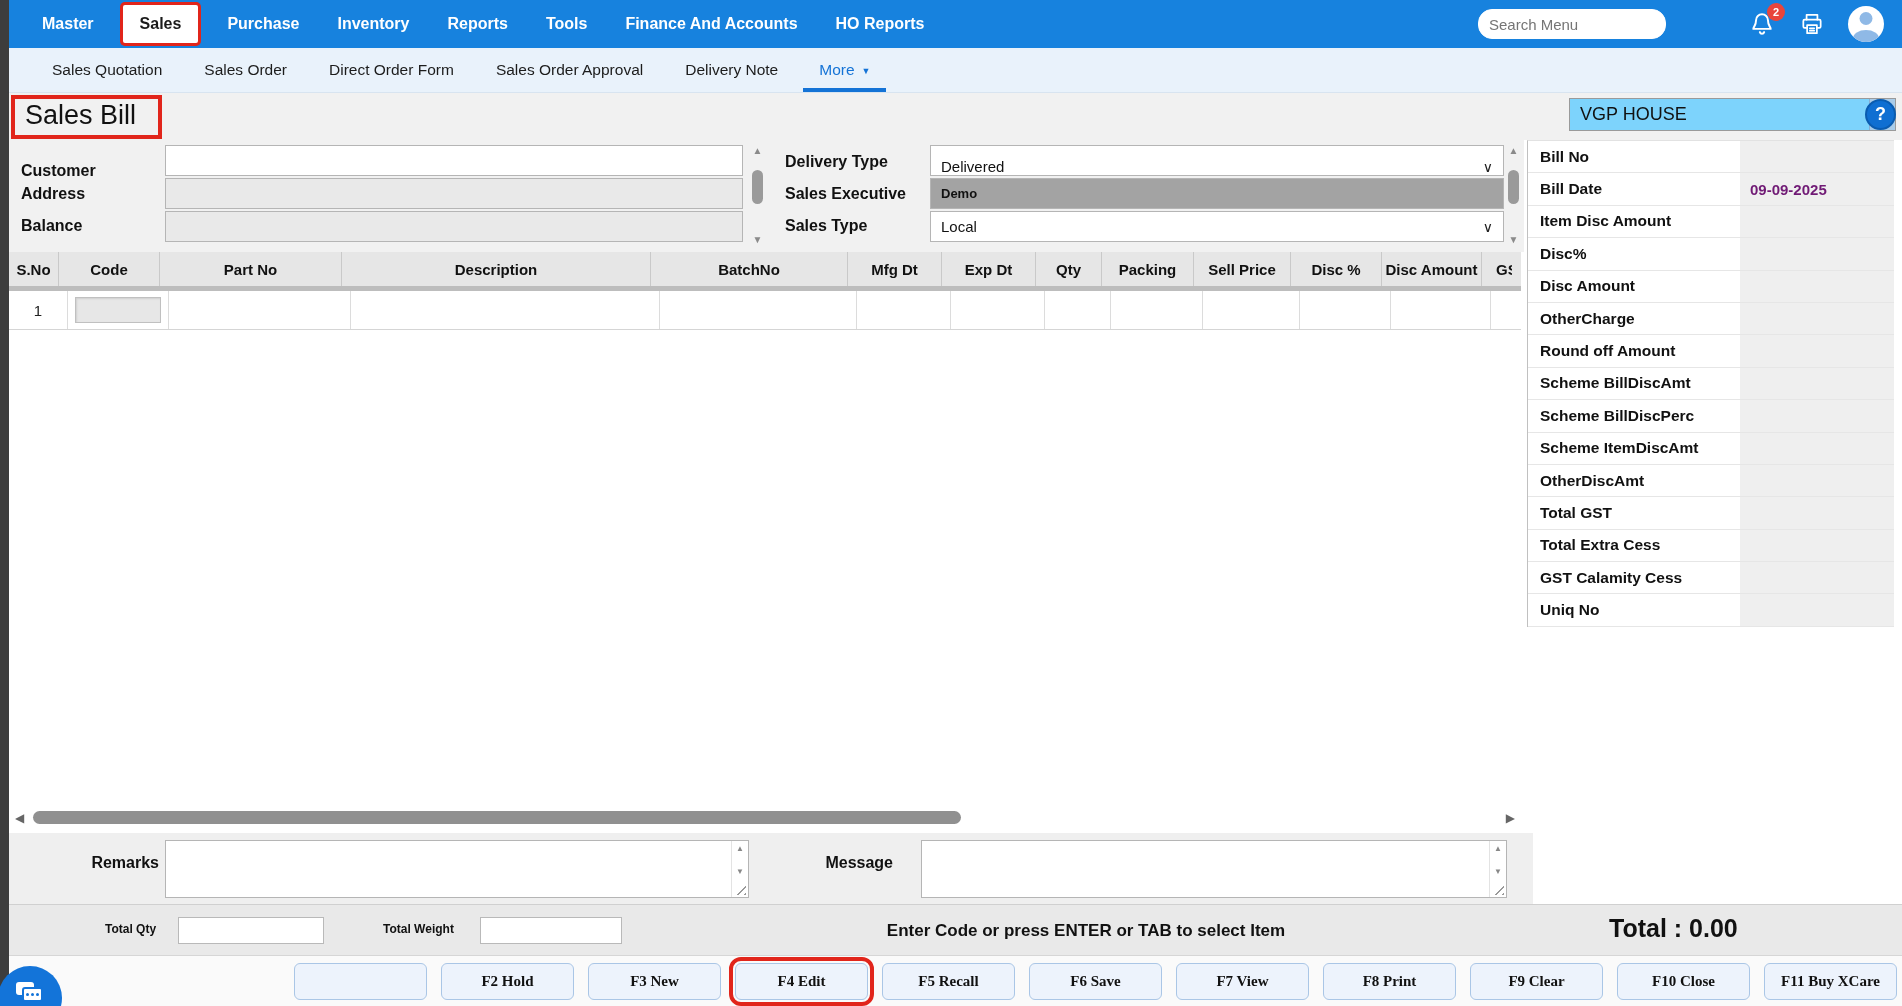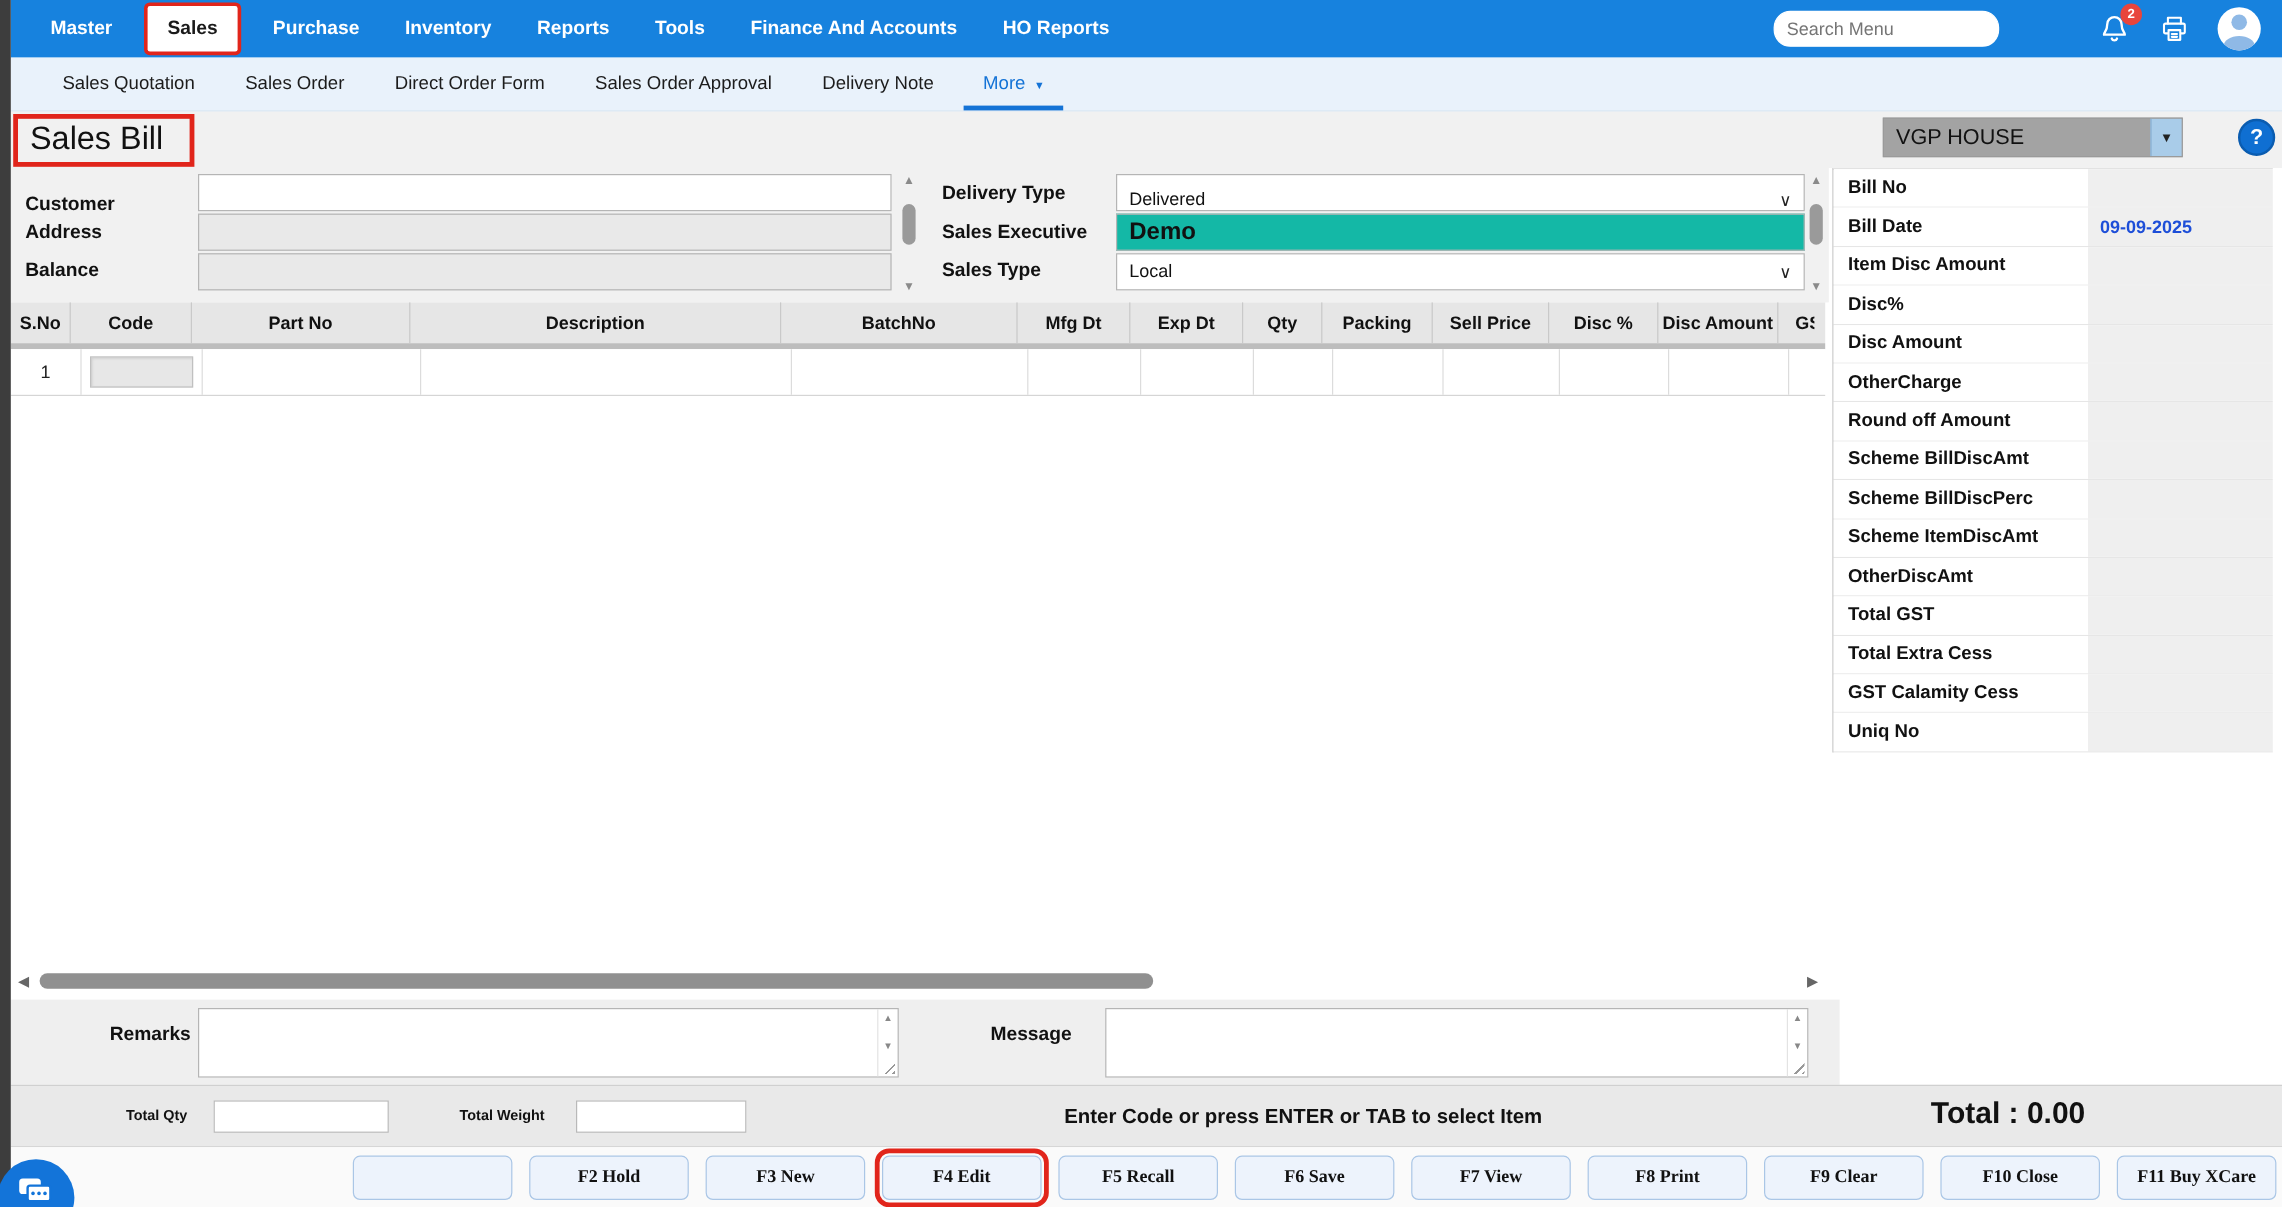--- a/index.html
+++ b/index.html
@@ -26,42 +26,42 @@
   .subnav { position:absolute; left:9px; top:48px; right:0; height:45px; background:#e9f2fb; display:flex; align-items:center; padding-left:22px; border-bottom:1px solid #d8e4f0; }
   .subnav-item { padding:0 21px; font-size:15.5px; color:#1c1c1c; height:100%; display:flex; align-items:center; cursor:pointer; white-space:nowrap; }
   .subnav-more { position:relative; height:100%; display:flex; align-items:center; padding:0 20px; color:#1473d6; font-size:15.5px; cursor:pointer; }
   .subnav-more .caret { font-size:9px; margin-left:7px; margin-top:2px; }
   .more-underline { position:absolute; left:4px; right:4px; bottom:0; height:4px; background:#1473d6; }
 
   
   .title-band { position:absolute; left:9px; top:93px; right:0; height:47px; background:#f1f1f1; }
   .title-box { position:absolute; left:2px; top:2px; border:4px solid #e1251b; padding:1px 22px 4px 10px; background:transparent; }
   .title-text { font-size:27px; color:#111; }
-  .branch-select { position:absolute; left:1560px; top:5px; width:250px; height:33px; background:#a3a3a3; border:1px solid #9a9a9a; display:flex; align-items:stretch; cursor:pointer; }
+  .branch-select { position:absolute; left:1560px; top:5px; width:327px; height:33px; background:#7dd3fc; border:1px solid #9a9a9a; display:flex; align-items:stretch; cursor:pointer; }
   .branch-text { flex:1; display:flex; align-items:center; padding-left:10px; font-size:18px; color:#111; }
   .branch-arrow { width:26px; background:#a9cce9; border-left:1px solid #87aed2; display:flex; align-items:center; justify-content:center; font-size:11px; color:#222; }
   .help-circle { position:absolute; left:1856px; top:6px; width:31px; height:31px; border-radius:50%; background:#0f6fd2; border:2px solid #0a5cb0; color:#fff; font-weight:700; font-size:18px; display:flex; align-items:center; justify-content:center; cursor:pointer; }
 
   
   .form-band { position:absolute; left:9px; top:140px; width:1515px; height:112px; background:#f1f1f1; }
   .f-label { position:absolute; font-size:16px; font-weight:700; color:#111; white-space:nowrap; }
   .f-input { position:absolute; left:156px; width:578px; height:31px; background:#fff; border:1px solid #b5b5b5; font-size:15px; padding:0 8px; font-family:"Liberation Sans",sans-serif; }
   .f-input.disabled { background:#e9e9e9; }
   .f-select { position:absolute; height:31px; background:#fff; border:1px solid #b5b5b5; display:flex; align-items:center; justify-content:space-between; padding:0 10px; font-size:15px; cursor:pointer; }
   .f-select .chev { font-size:14px; color:#222; }
-  .f-text { position:absolute; height:31px; background:#14b8a6; border:1px solid #b5b5b5; display:flex; align-items:center; padding:0 10px; font-size:20px; font-weight:700; }
+  .f-text { position:absolute; height:31px; background:#a3a3a3; border:1px solid #b5b5b5; display:flex; align-items:center; padding:0 10px; font-size:13px; font-weight:700; }
   .vscroll { position:absolute; top:5px; width:17px; height:101px; }
   .vs-arrow { position:absolute; left:0; width:17px; text-align:center; font-size:10px; color:#8a8a8a; cursor:pointer; line-height:12px; }
   .vs-thumb { position:absolute; left:3px; top:25px; width:11px; height:34px; background:#9a9a9a; border-radius:6px; cursor:pointer; }
 
   
   .summary-panel { position:absolute; left:1527px; top:140px; width:367px; background:#fff; border-left:1px solid #c0c0c0; border-top:1px solid #e2e2e2; }
   .summary-row { display:flex; height:32.4px; border-bottom:1px solid #e6e6e6; }
   .s-label { width:212px; background:#fff; display:flex; align-items:center; padding-left:12px; font-weight:700; font-size:15.5px; color:#111; white-space:nowrap; }
-  .s-value { flex:1; background:#efefef; display:flex; align-items:center; padding-left:10px; font-weight:700; font-size:15px; color:#1d4ed8; }
+  .s-value { flex:1; background:#efefef; display:flex; align-items:center; padding-left:10px; font-weight:700; font-size:15px; color:#701a75; }
 
   
   .grid { position:absolute; left:9px; top:252px; width:1512px; }
   .grid-header { display:flex; height:34px; background:#e6e6e6; }
   .gh-cell { display:flex; align-items:center; justify-content:center; font-weight:700; font-size:15px; color:#111; border-right:1px solid #c9c9c9; overflow:hidden; white-space:nowrap; flex:none; }
   .gh-cell.clip { justify-content:flex-start; padding-left:14px; }
   .grid-divider { height:5px; background:#bdbdbd; }
   .grid-row { display:flex; height:39px; background:#fff; border-bottom:1px solid #d5d5d5; }
   .gr-cell { border-right:1px solid #dcdcdc; display:flex; align-items:center; justify-content:center; font-size:15px; color:#222; flex:none; }
   .code-input { width:86px; height:26px; background:#e7e7e7; border:1px solid #c0c0c0; box-shadow:inset 1px 1px 2px rgba(0,0,0,0.10); cursor:text; }

